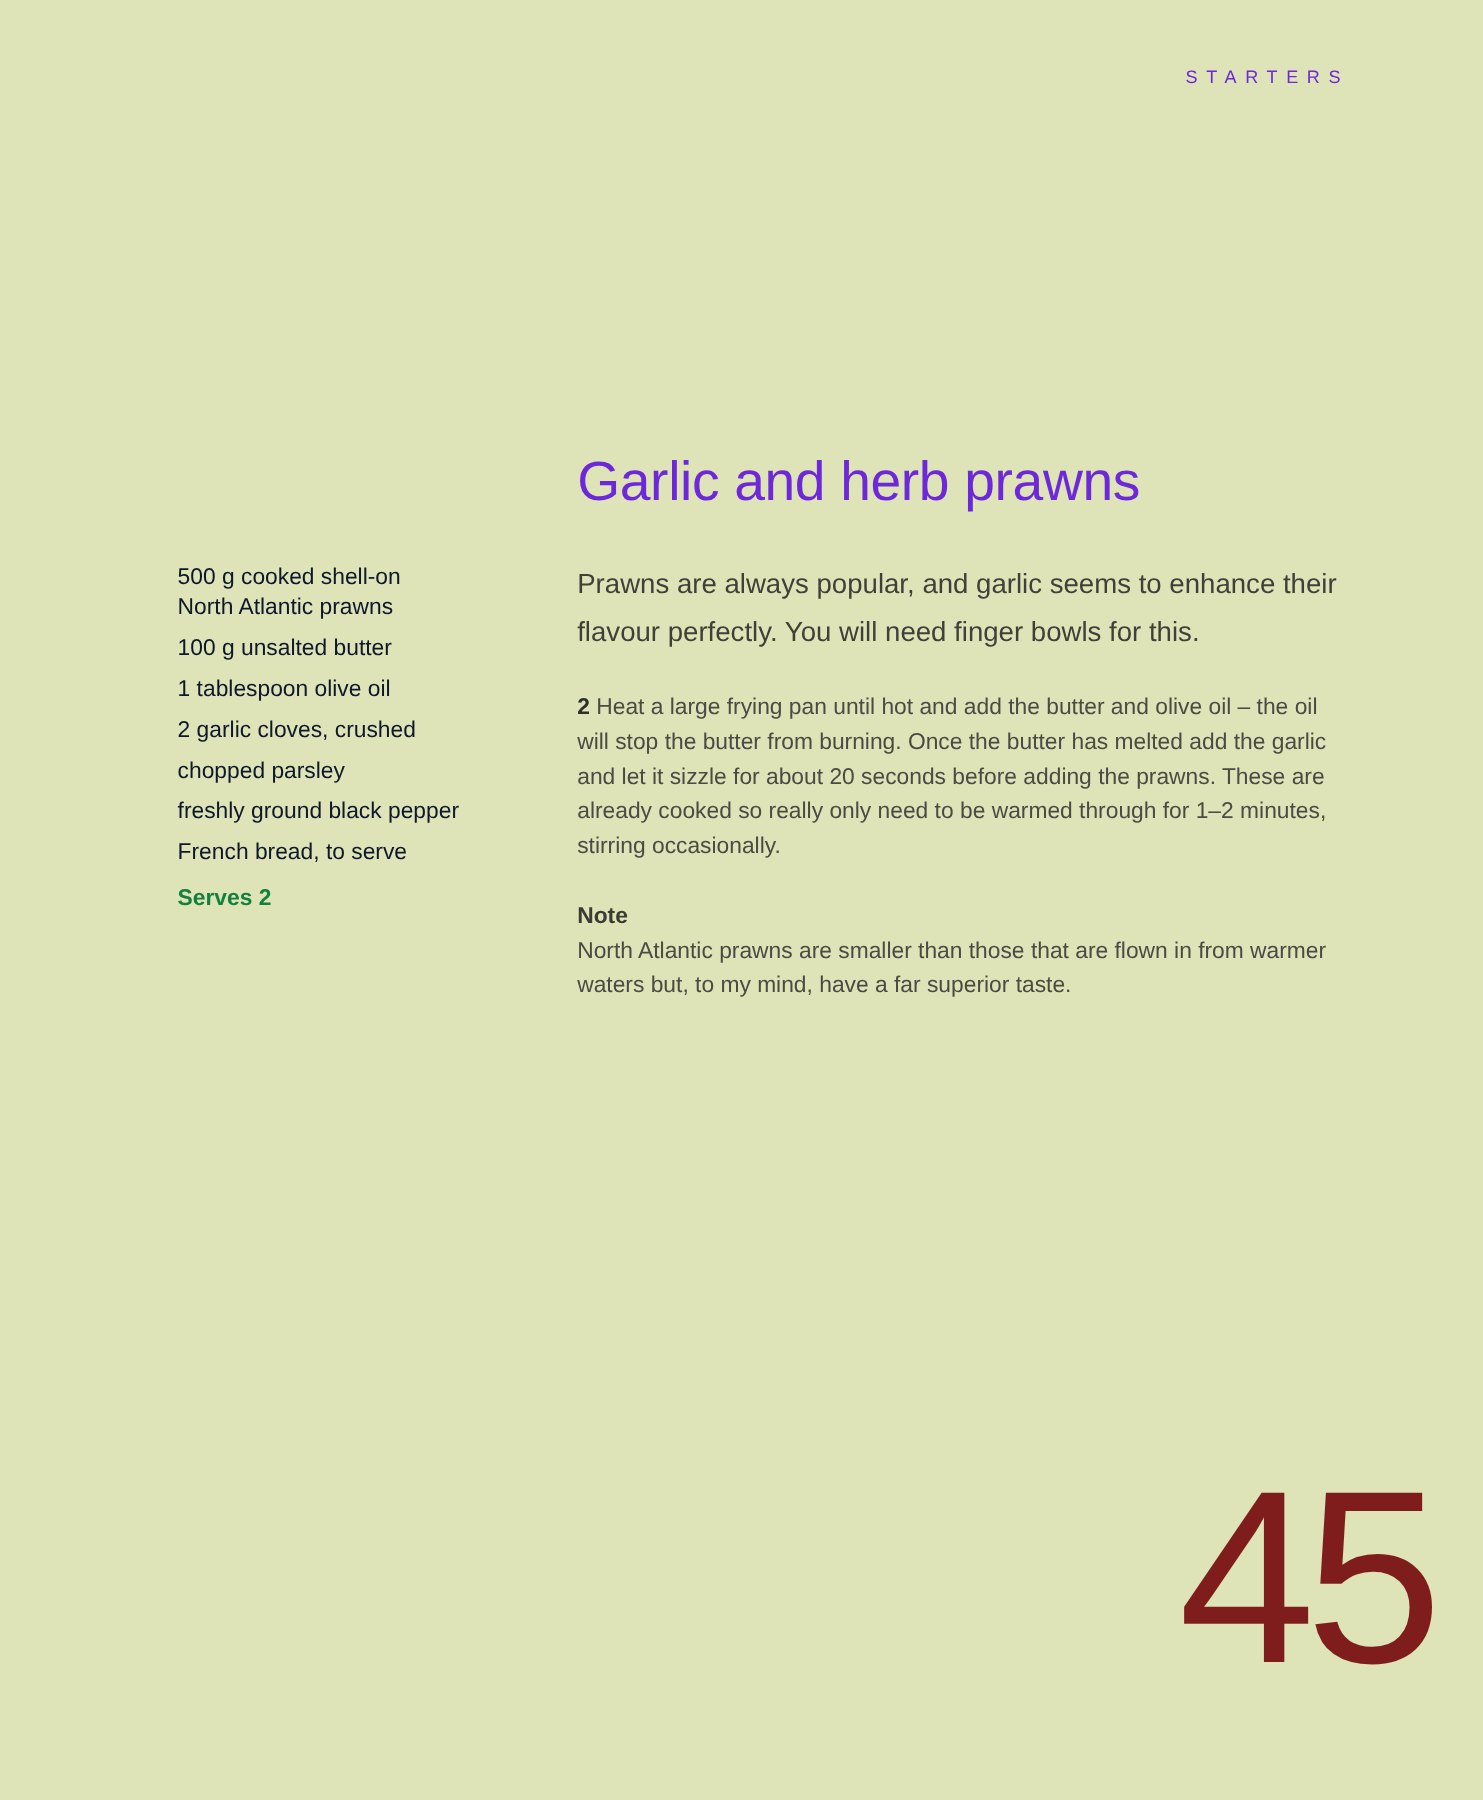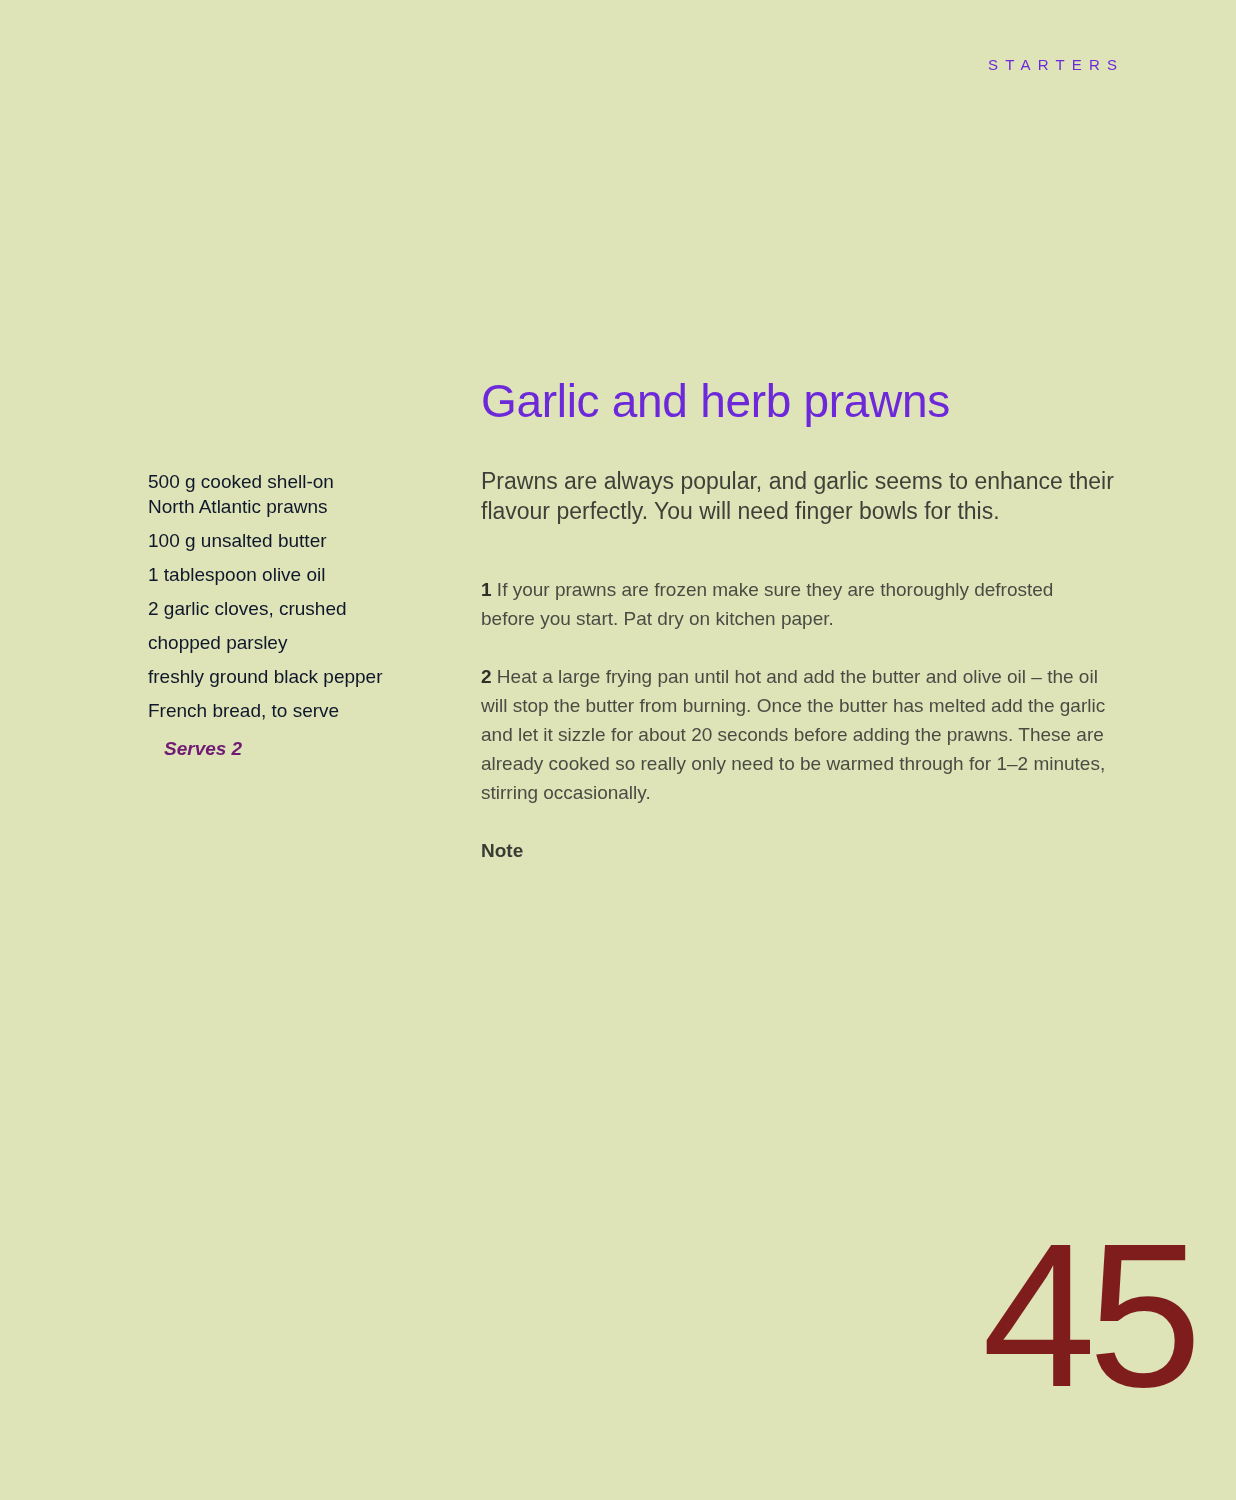--- a/index.html
+++ b/index.html
@@ -8,28 +8,28 @@
       font-family:"Liberation Sans", sans-serif; color:#3d3f36;
     }
     .section-header {
       position:absolute; top:56px; left:988px; font-size:15px; letter-spacing:7.2px; color:#6d28d9;
     }
     .title {
       position:absolute; top:374px; left:481px; font-size:46px; font-weight:normal; color:#6d28d9; margin:0;
       letter-spacing:-0.3px;
     }
     .intro {
-      position:absolute; top:466px; left:481px; width:640px; font-size:23px; line-height:30px; color:#3f4138; margin:0;
+      position:absolute; top:466px; left:481px; width:640px; font-size:23px; line-height:40px; color:#3f4138; margin:0;
     }
     .ingredients {
       position:absolute; top:469px; left:148px; width:290px; margin:0; padding:0; list-style:none;
       font-size:19px; color:#0f172a;
     }
     .ingredients li { line-height:25px; margin-bottom:9px; }
-    .serves { position:absolute; top:738px; left:164px; font-size:19px; font-weight:bold; color:#701a75;font-style:italic; }
+    .serves { position:absolute; top:738px; left:148px; font-size:19px; font-weight:bold; color:#15803d; }
     .method { position:absolute; top:575px; left:481px; width:630px; font-size:19px; line-height:29px; color:#4a4c43; }
     .step { margin:0 0 29px 0; }
     .step-num { font-weight:bold; color:#2e302a; }
     .note-head { font-weight:bold; color:#3a3c34; margin:0; }
     .note-body { margin:0; }
     .page-number {
       position:absolute; top:1212px; left:982px; font-size:205px; line-height:205px; color:#7f1d1d; letter-spacing:-8px;
     }
   </style>
 </head>
@@ -48,25 +48,22 @@
   <li>2 garlic cloves, crushed</li>
   <li>chopped parsley</li>
   <li>freshly ground black pepper</li>
   <li>French bread, to serve</li>
 </ul>
 
 <div class="serves">Serves 2</div>
 
 <div class="method">
   <p class="step">
-    <span class="step-num">1</span>
-    <span>If your prawns are frozen make sure they are thoroughly defrosted before you start. Pat dry on kitchen paper.</span>
-  </p>
-  <p class="step">
     <span class="step-num">2</span>
     <span>Heat a large frying pan until hot and add the butter and olive oil – the oil will stop the butter from burning. Once the butter has melted add the garlic and let it sizzle for about 20 seconds before adding the prawns. These are already cooked so really only need to be warmed through for 1–2 minutes, stirring occasionally.</span>
   </p>
   <div>
     <p class="note-head">Note</p>
+    <p class="note-body">North Atlantic prawns are smaller than those that are flown in from warmer waters but, to my mind, have a far superior taste.</p>
   </div>
 </div>
 
 <div class="page-number">45</div>
 
 </body></html>

